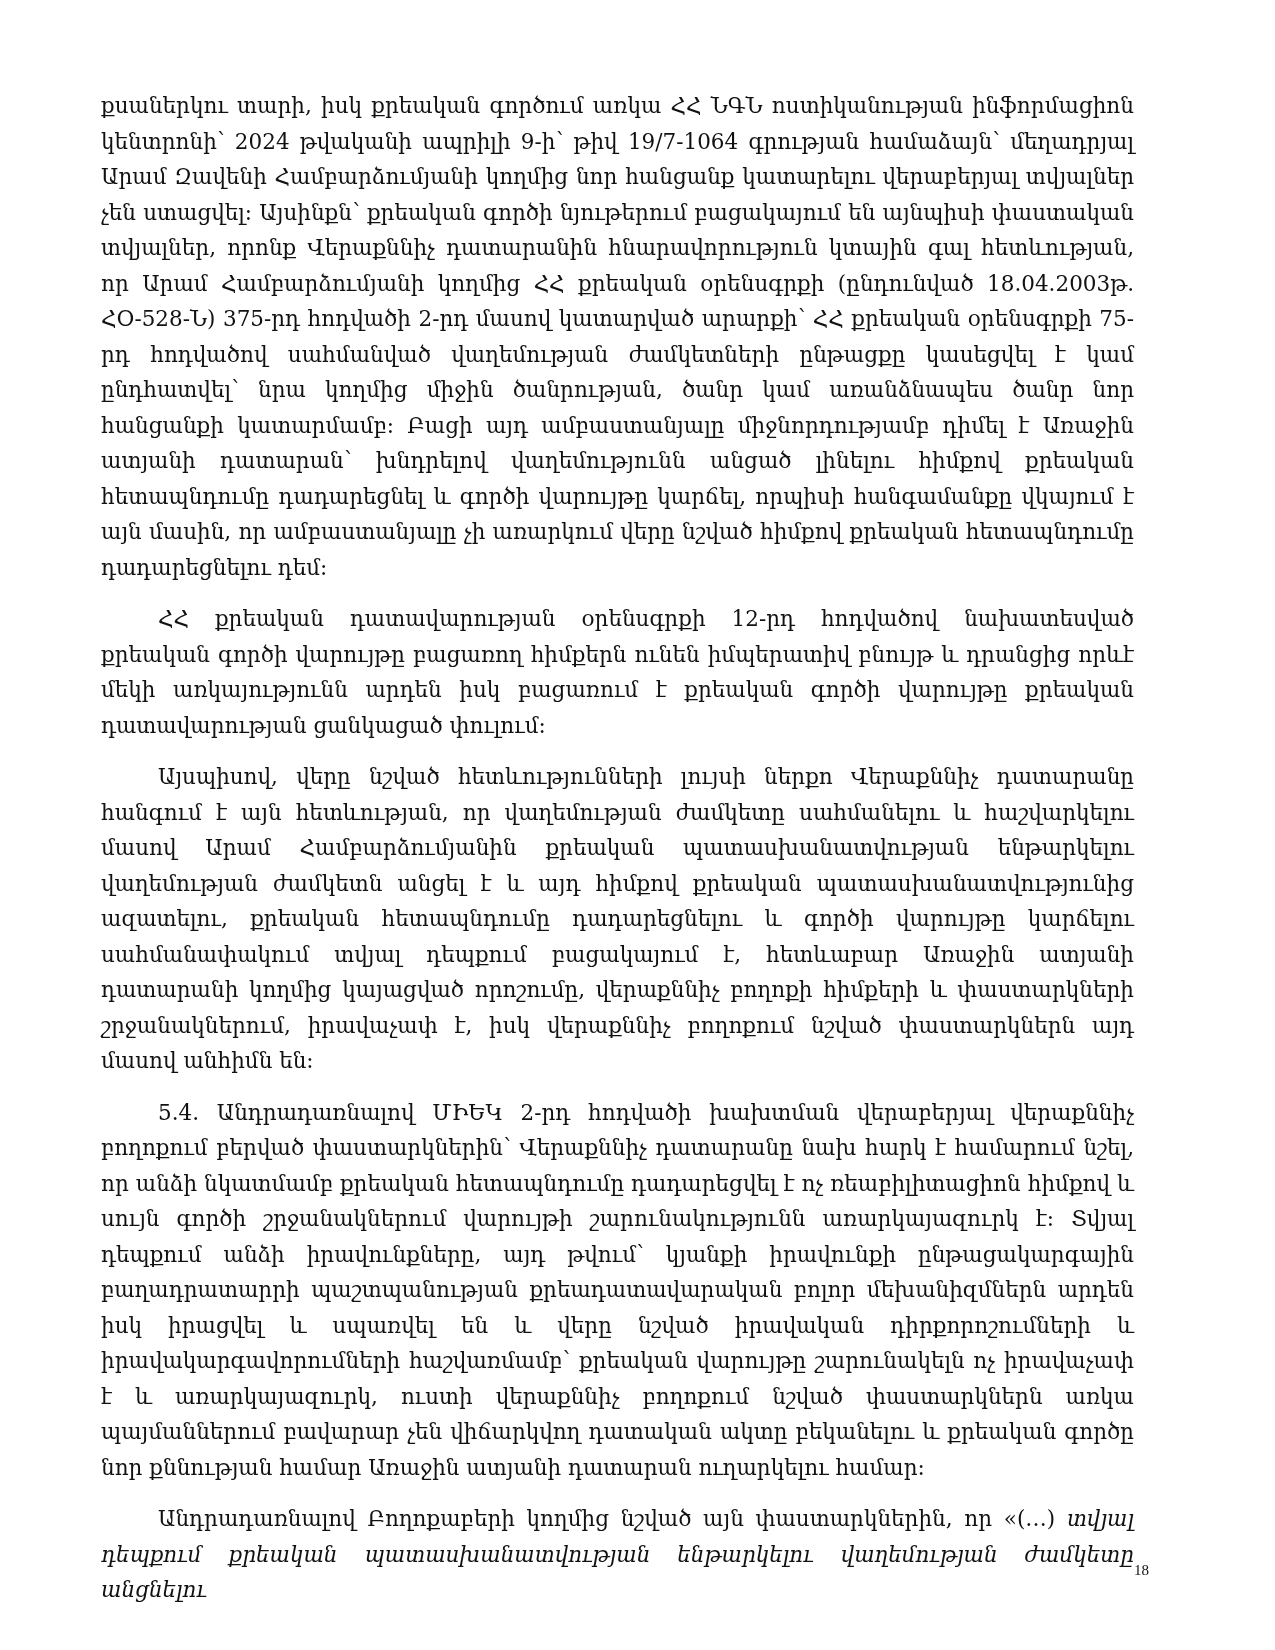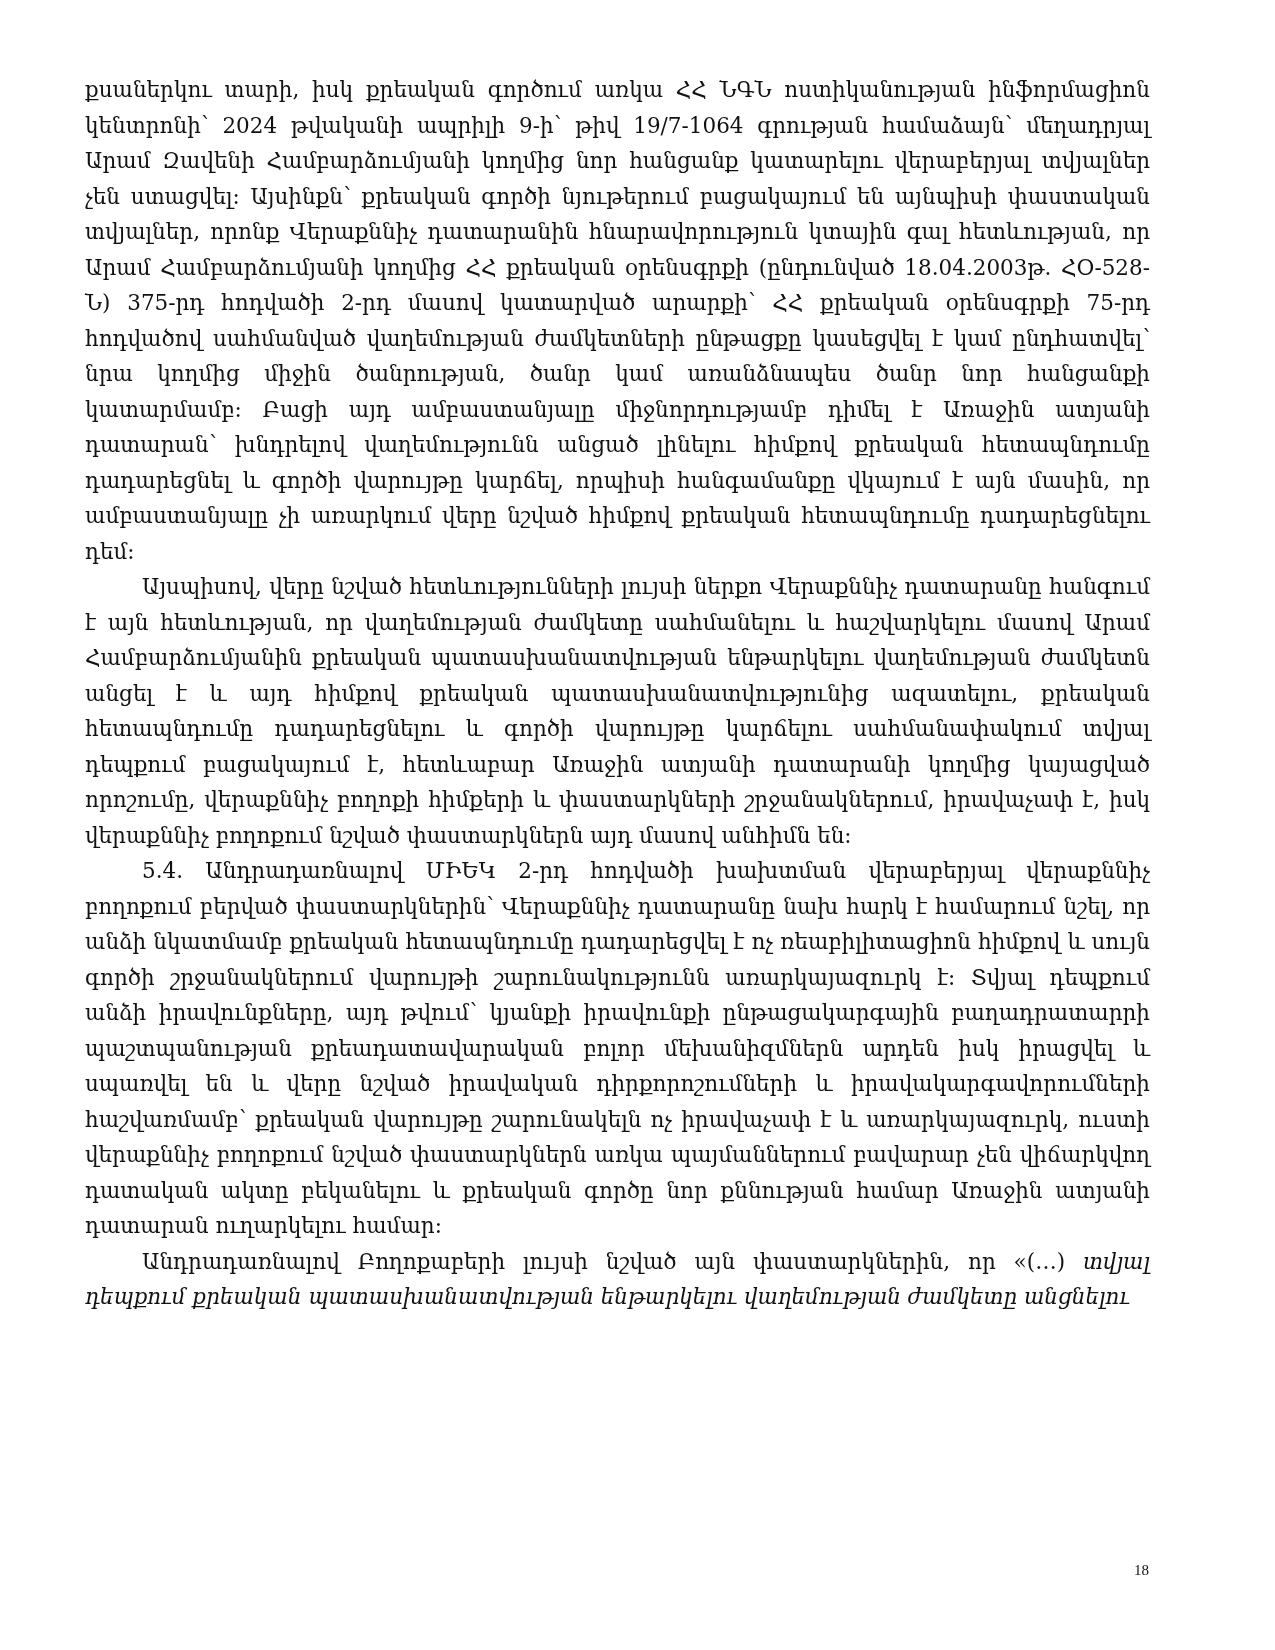--- a/index.html
+++ b/index.html
@@ -8,35 +8,36 @@
       position: absolute;
       left: 85px;
       top: 72px;
       width: 1065px;
       font-family: "DejaVu Serif", "Liberation Serif", serif;
       font-size: 21.5px;
       line-height: 35.5px;
       color: #111111;
       text-align: justify;
     }
-    .para { margin: 0; }
+    .para { margin: 16px; }
     .indent { text-indent: 57px; }
     .italic { font-style: italic; }
     .page-number {
       position: absolute;
       right: 126px;
       top: 1562px;
       font-family: "Liberation Serif", serif;
       font-size: 15px;
       color: #111111;
     }
   </style>
 </head>
 <body>
 
 <div class="page">
   <p class="para">քսաներկու տարի, իսկ քրեական գործում առկա ՀՀ ՆԳՆ ոստիկանության ինֆորմացիոն կենտրոնի՝ 2024 թվականի ապրիլի 9-ի՝ թիվ 19/7-1064 գրության համաձայն՝ մեղադրյալ Արամ Զավենի Համբարձումյանի կողմից նոր հանցանք կատարելու վերաբերյալ տվյալներ չեն ստացվել: Այսինքն՝ քրեական գործի նյութերում բացակայում են այնպիսի փաստական տվյալներ, որոնք Վերաքննիչ դատարանին հնարավորություն կտային գալ հետևության, որ Արամ Համբարձումյանի կողմից ՀՀ քրեական օրենսգրքի (ընդունված 18.04.2003թ. ՀՕ-528-Ն) 375-րդ հոդվածի 2-րդ մասով կատարված արարքի՝ ՀՀ քրեական օրենսգրքի 75-րդ հոդվածով սահմանված վաղեմության ժամկետների ընթացքը կասեցվել է կամ ընդհատվել՝ նրա կողմից միջին ծանրության, ծանր կամ առանձնապես ծանր նոր հանցանքի կատարմամբ: Բացի այդ ամբաստանյալը միջնորդությամբ դիմել է Առաջին ատյանի դատարան՝ խնդրելով վաղեմությունն անցած լինելու հիմքով քրեական հետապնդումը դադարեցնել և գործի վարույթը կարճել, որպիսի հանգամանքը վկայում է այն մասին, որ ամբաստանյալը չի առարկում վերը նշված հիմքով քրեական հետապնդումը դադարեցնելու դեմ:</p>
+  <p class="para indent">ՀՀ քրեական դատավարության օրենսգրքի 12-րդ հոդվածով նախատեսված քրեական գործի վարույթը բացառող հիմքերն ունեն իմպերատիվ բնույթ և դրանցից որևէ մեկի առկայությունն արդեն իսկ բացառում է քրեական գործի վարույթը քրեական դատավարության ցանկացած փուլում:</p>
   <p class="para indent">Այսպիսով, վերը նշված հետևությունների լույսի ներքո Վերաքննիչ դատարանը հանգում է այն հետևության, որ վաղեմության ժամկետը սահմանելու և հաշվարկելու մասով Արամ Համբարձումյանին քրեական պատասխանատվության ենթարկելու վաղեմության ժամկետն անցել է և այդ հիմքով քրեական պատասխանատվությունից ազատելու, քրեական հետապնդումը դադարեցնելու և գործի վարույթը կարճելու սահմանափակում տվյալ դեպքում բացակայում է, հետևաբար Առաջին ատյանի դատարանի կողմից կայացված որոշումը, վերաքննիչ բողոքի հիմքերի և փաստարկների շրջանակներում, իրավաչափ է, իսկ վերաքննիչ բողոքում նշված փաստարկներն այդ մասով անհիմն են:</p>
   <p class="para indent">5.4. Անդրադառնալով ՄԻԵԿ 2-րդ հոդվածի խախտման վերաբերյալ վերաքննիչ բողոքում բերված փաստարկներին՝ Վերաքննիչ դատարանը նախ հարկ է համարում նշել, որ անձի նկատմամբ քրեական հետապնդումը դադարեցվել է ոչ ռեաբիլիտացիոն հիմքով և սույն գործի շրջանակներում վարույթի շարունակությունն առարկայազուրկ է: Տվյալ դեպքում անձի իրավունքները, այդ թվում՝ կյանքի իրավունքի ընթացակարգային բաղադրատարրի պաշտպանության քրեադատավարական բոլոր մեխանիզմներն արդեն իսկ իրացվել և սպառվել են և վերը նշված իրավական դիրքորոշումների և իրավակարգավորումների հաշվառմամբ՝ քրեական վարույթը շարունակելն ոչ իրավաչափ է և առարկայազուրկ, ուստի վերաքննիչ բողոքում նշված փաստարկներն առկա պայմաններում բավարար չեն վիճարկվող դատական ակտը բեկանելու և քրեական գործը նոր քննության համար Առաջին ատյանի դատարան ուղարկելու համար:</p>
-  <p class="para indent"><span>Անդրադառնալով Բողոքաբերի լույսի նշված այն փաստարկներին, որ «(…) </span><span class="italic">տվյալ դեպքում քրեական պատասխանատվության ենթարկելու վաղեմության ժամկետը անցնելու</span></p>
+  <p class="para indent"><span>Անդրադառնալով Բողոքաբերի կողմից նշված այն փաստարկներին, որ «(…) </span><span class="italic">տվյալ դեպքում քրեական պատասխանատվության ենթարկելու վաղեմության ժամկետը անցնելու</span></p>
 </div>
 
 <div class="page-number">18</div>
 
 </body></html>

